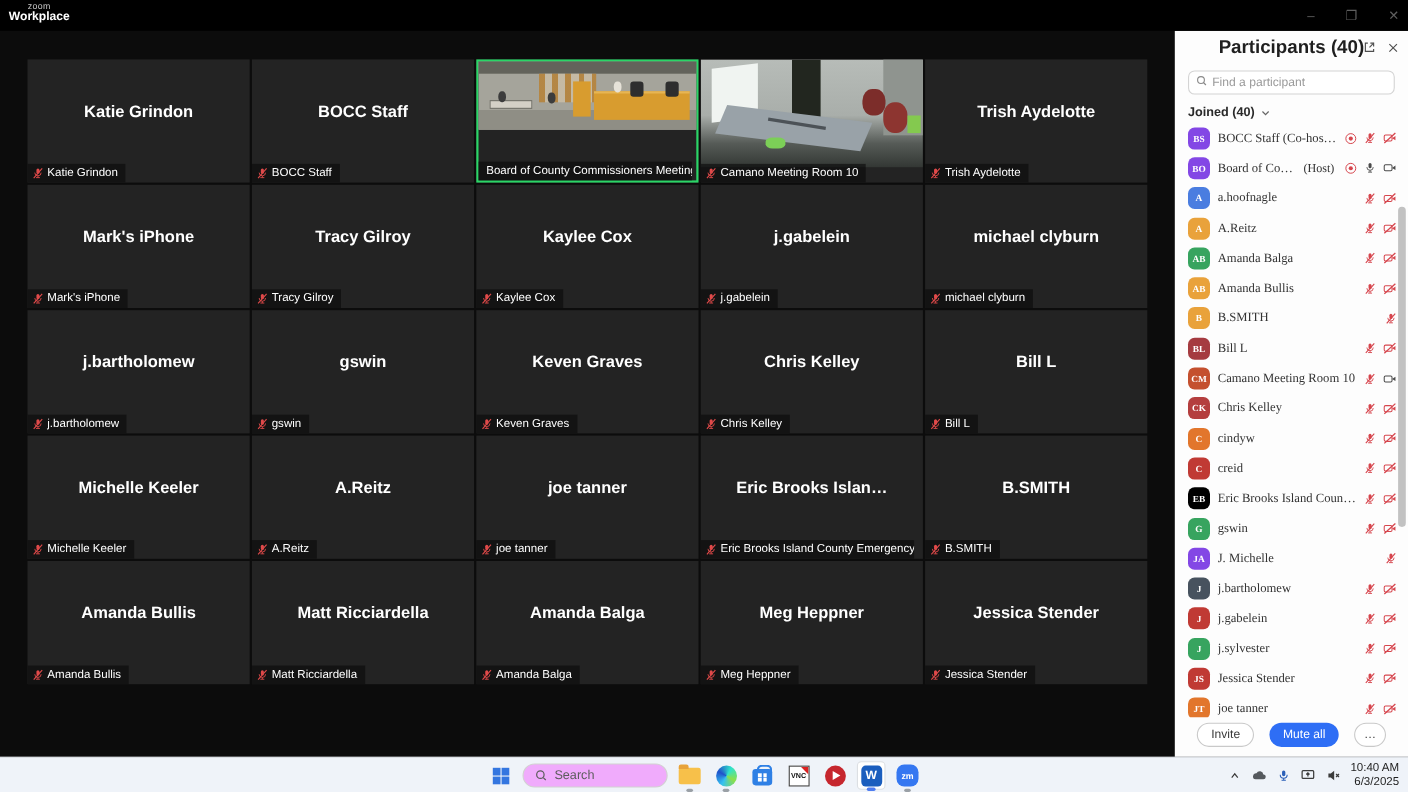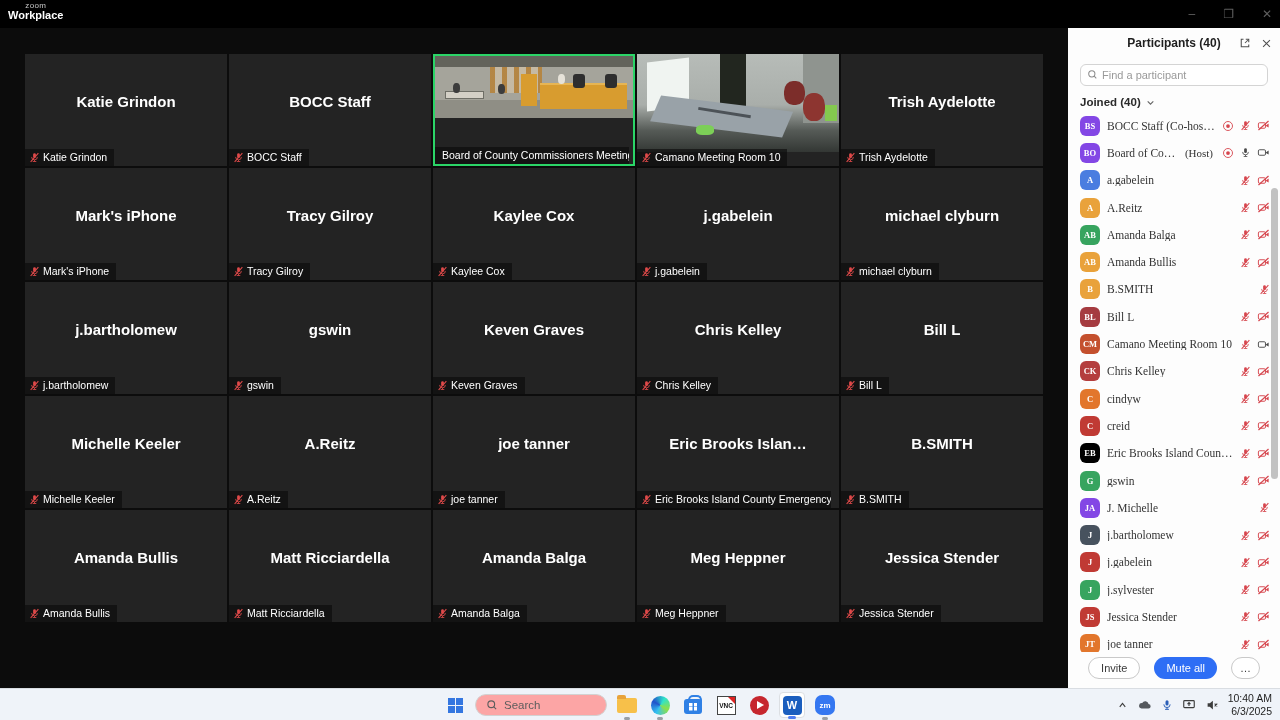--- a/index.html
+++ b/index.html
@@ -44,21 +44,21 @@
   .sr-table { position:absolute; left:9%; top:50%; width:66%; height:28%; background:#99a2a8; transform:rotate(7deg) skewX(-16deg); }
   .sr-cable { position:absolute; left:30%; top:58%; width:26%; height:3px; background:#4c5257; transform:rotate(9deg); }
   .sr-p1 { position:absolute; right:17%; top:28%; width:10%; height:24%; background:#7c2d2a; border-radius:45%; }
   .sr-p2 { position:absolute; right:7%; top:40%; width:11%; height:28%; background:#8d3530; border-radius:45%; }
   .sr-chair { position:absolute; left:29%; top:72%; width:9%; height:11%; background:#7ccf57; border-radius:35%; }
   .sr-green2 { position:absolute; right:1%; top:52%; width:6%; height:16%; background:#84c94f; }
 
   
   .panel { position:absolute; top:28px; right:0; width:212px; height:660px; background:#fdfdfd; z-index:20; display:flex; flex-direction:column; }
   .p-header { position:relative; height:30px; flex:0 0 auto; display:flex; align-items:center; justify-content:center; }
-  .p-title { font-size:12px; font-weight:bold; color:#1f1f1f; }
+  .p-title { font-size:17px; font-weight:bold; color:#1f1f1f; }
   .p-header-icons { position:absolute; right:8px; top:0; height:30px; display:flex; align-items:center; gap:10px; color:#4f4f4f; }
   .p-header-icons svg { display:block; }
   .p-search { flex:0 0 auto; margin:6px 12px 4px 12px; height:22px; border:1px solid #d4d4d4; border-radius:6px; background:#fff; display:flex; align-items:center; padding:0 6px; gap:4px; }
   .p-search input { border:none; outline:none; flex:1; font-size:11px; color:#333; font-family:"Liberation Sans",sans-serif; background:transparent; }
   .p-search input::placeholder { color:#9a9a9a; }
   .p-joined { flex:0 0 auto; display:flex; align-items:center; gap:5px; padding:6px 12px 4px 12px; font-size:11.5px; font-weight:bold; color:#2a2a2a; }
   .p-joined svg { color:#666; }
   .p-list { flex:1 1 auto; overflow:hidden; padding:0 10px 0 12px;font-family:Liberation Serif, serif; }
   .p-row { height:27.3px; display:flex; align-items:center; gap:7px; }
   .p-avatar { width:20px; height:20px; border-radius:6px; flex:0 0 auto; display:flex; align-items:center; justify-content:center; color:#fff; font-size:8.5px; font-weight:bold; }
@@ -75,21 +75,21 @@
   .btn-blue { background:#2e6ef5; border:none; color:#fff; padding:0 12px; }
   .btn-more { background:#fff; border:1px solid #c9c9c9; color:#3a3a3a; padding:0 8px; }
 
   
   .taskbar { position:absolute; bottom:0; left:0; width:1280px; height:32px; background:#eff3f9; border-top:1px solid #d9dde2; z-index:40; }
   .tb-center { position:absolute; left:50%; top:0; height:32px; transform:translateX(-50%); display:flex; align-items:center; gap:7px; }
   .tb-item { position:relative; width:26px; height:26px; display:flex; align-items:center; justify-content:center; border-radius:4px; cursor:pointer; }
   .tb-item.active { background:#fff; border:1px solid #dcdfe3; }
   .tb-dash { position:absolute; bottom:-2px; left:50%; transform:translateX(-50%); width:6px; height:3px; border-radius:2px; background:#9aa0a6; }
   .tb-item.active .tb-dash { width:8px; background:#4f7df0; }
-  .tb-search { width:132px; height:22px; border-radius:11px; background:#fca5a5; border:1px solid #d2d2d2; display:flex; align-items:center; gap:6px; padding:0 10px; color:#5d5d5d; cursor:pointer; }
+  .tb-search { width:132px; height:22px; border-radius:11px; background:#f0abfc; border:1px solid #d2d2d2; display:flex; align-items:center; gap:6px; padding:0 10px; color:#5d5d5d; cursor:pointer; }
   .tb-search span { font-size:11.5px; }
   .start-grid { width:15px; height:15px; display:grid; grid-template-columns:7px 7px; grid-template-rows:7px 7px; gap:1px; }
   .start-grid i { background:#3476e0; }
   .ico-folder { position:relative; width:20px; height:15px; background:#f7c04a; border-radius:2px; }
   .ico-folder:before { content:""; position:absolute; top:-3px; left:0; width:9px; height:4px; background:#e8a33b; border-radius:2px 2px 0 0; }
   .ico-edge { width:19px; height:19px; border-radius:50%; background:conic-gradient(from 210deg,#35c1f1,#2052cb,#30e3ca,#8ce04a,#35c1f1); }
   .ico-store { position:relative; width:18px; height:15px; background:#2f80e5; border-radius:3px; margin-top:3px; display:flex; align-items:center; justify-content:center; }
   .ico-store:before { content:""; position:absolute; top:-4px; left:4px; width:10px; height:6px; border:2px solid #2f80e5; border-bottom:none; border-radius:5px 5px 0 0; }
   .ico-store i { width:8px; height:8px; background:linear-gradient(#fff,#fff) left top/3.5px 3.5px no-repeat, linear-gradient(#fff,#fff) right top/3.5px 3.5px no-repeat, linear-gradient(#fff,#fff) left bottom/3.5px 3.5px no-repeat, linear-gradient(#fff,#fff) right bottom/3.5px 3.5px no-repeat; }
   .ico-vnc { position:relative; width:19px; height:19px; background:#fff; border:1px solid #444; display:flex; align-items:center; justify-content:center; font-size:6.5px; font-weight:bold; color:#111; overflow:hidden; }
@@ -544,21 +544,21 @@
             <span class="ic-dark">
               <svg width="13" height="11" viewBox="0 0 16 14" fill="none" stroke="currentColor" stroke-width="1.2">
                 <rect x="1.5" y="3.5" width="9" height="7" rx="1.5"></rect>
                 <path d="M10.5 7.2 14.5 4.5v5l-4-2.3z" fill="currentColor" stroke="none"></path>
               </svg>
             </span>
           </span>
         </div>
         <div class="p-row">
           <span class="p-avatar" style="background: rgb(74, 125, 224);">A</span>
-          <span class="p-name">a.gabelein</span>
+          <span class="p-name">a.hoofnagle</span>
           <span class="p-icons">
             <span class="ic-red">
               <svg width="11" height="11" viewBox="0 0 16 16" fill="none" stroke="currentColor" stroke-width="1.2">
                 <rect x="6" y="1.8" width="4" height="7" rx="2" fill="currentColor" stroke="none"></rect>
                 <path d="M3.8 7.2a4.2 4.2 0 0 0 8.4 0M8 11.4v2.2M5.4 13.8h5.2"></path>
                 <path d="M2.4 14.4 13.6 1.6" stroke-width="1.5"></path>
               </svg>
             </span>
             <span class="ic-red">
               <svg width="13" height="11" viewBox="0 0 16 14" fill="none" stroke="currentColor" stroke-width="1.2">

